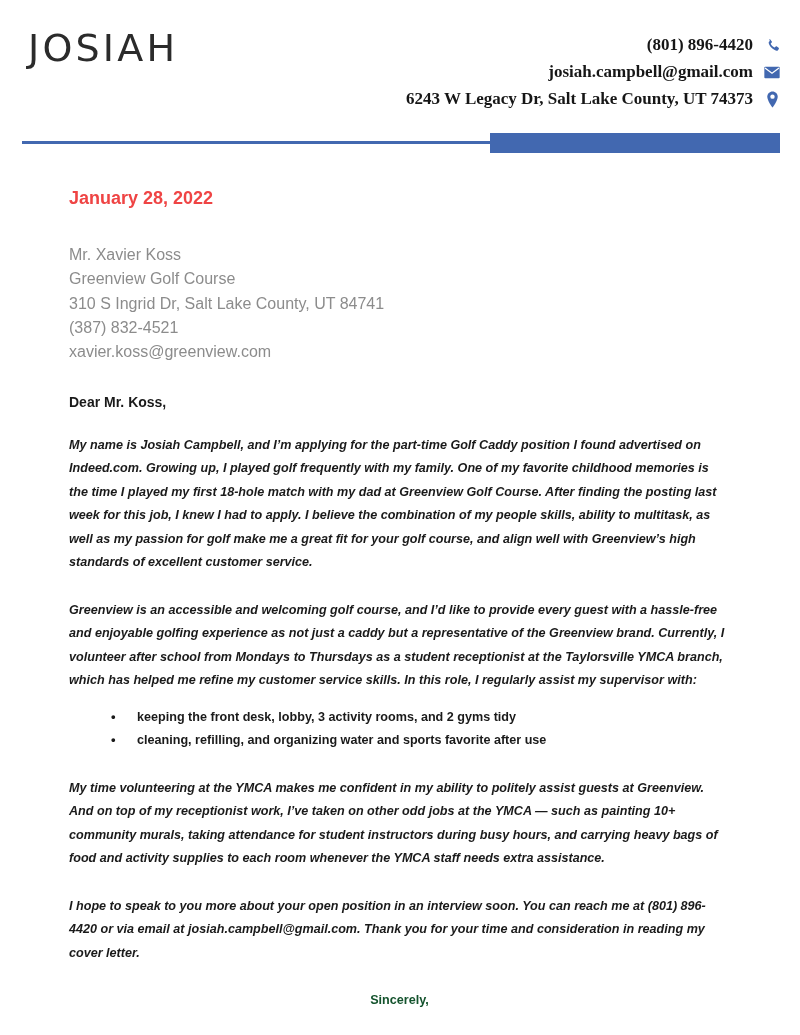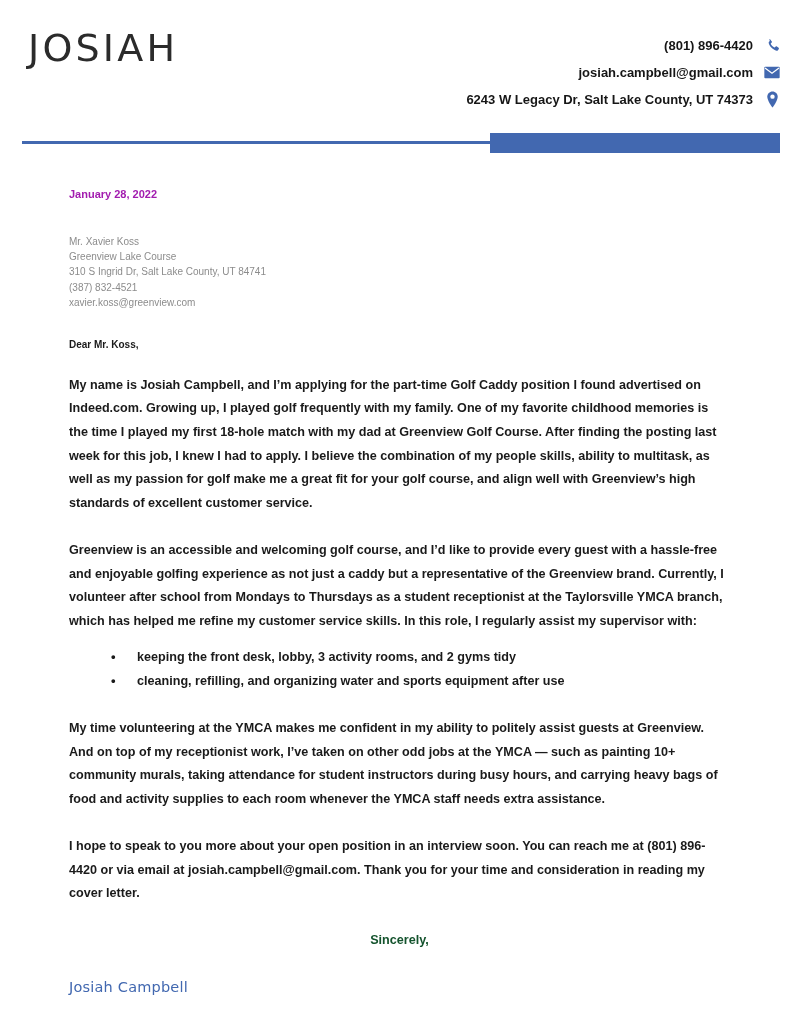--- a/index.html
+++ b/index.html
@@ -46,22 +46,22 @@
     flex-direction: column;
     gap: 5px;
   }
   .contact-row {
     display: flex;
     align-items: center;
     justify-content: flex-end;
     height: 22px;
   }
   .contact-text {
-    font-family: Liberation Sans, sans-serif;
-    font-size: 13px;
+    font-family: Liberation Serif, serif;
+    font-size: 17px;
     font-weight: bold;
     color: #161616;
     white-space: nowrap;
     text-align: center;
   }
   .contact-icon {
     width: 16px;
     height: 18px;
     margin-left: 11px;
     display: flex;
@@ -99,48 +99,49 @@
   
   .letter {
     position: absolute;
     left: 0;
     top: 155px;
     width: 800px;
     padding: 0 70px 0 69px;
   }
 
   .date {
-    font-size: 11px;
-    font-weight: bold;
-    color: #a21caf;
+    font-size: 18px;
+    font-weight: bold;
+    color: #ef4444;
     margin: 33px 0 0 0;
   }
 
   .recipient {
     margin-top: 34px;
     color: #8c8c8c;
-    font-size: 10px;
+    font-size: 16px;
     line-height: 1.52;
   }
   .recipient div { white-space: nowrap; }
 
   .salutation {
     margin-top: 29px;
-    font-size: 10px;
+    font-size: 14px;
     font-weight: bold;
     color: #1a1a1a;
   }
 
   .para {
     margin-top: 24px;
     font-size: 12.6px;
     font-weight: bold;
     line-height: 1.87;
     color: #1a1a1a;
     text-align: left;
+    font-style: italic;
   }
 
   .bullets {
     margin: 12px 0 0 0;
     padding: 0 0 0 42px;
     list-style: none;
   }
   .bullets li {
     font-size: 12.6px;
     font-weight: bold;
@@ -222,35 +223,35 @@
   <div class="divider-thin"></div>
   <div class="divider-block"></div>
 </div>
 
 <div class="letter">
 
   <div class="date">January 28, 2022</div>
 
   <div class="recipient">
     <div>Mr. Xavier Koss</div>
-    <div>Greenview Lake Course</div>
+    <div>Greenview Golf Course</div>
     <div>310 S Ingrid Dr, Salt Lake County, UT 84741</div>
     <div>(387) 832-4521</div>
     <div>xavier.koss@greenview.com</div>
   </div>
 
   <div class="salutation">Dear Mr. Koss,</div>
 
   <p class="para">My name is Josiah Campbell, and I’m applying for the part-time Golf Caddy position I found advertised on Indeed.com. Growing up, I played golf frequently with my family. One of my favorite childhood memories is the time I played my first 18-hole match with my dad at Greenview Golf Course. After finding the posting last week for this job, I knew I had to apply. I believe the combination of my people skills, ability to multitask, as well as my passion for golf make me a great fit for your golf course, and align well with Greenview’s high standards of excellent customer service.</p>
 
   <p class="para">Greenview is an accessible and welcoming golf course, and I’d like to provide every guest with a hassle-free and enjoyable golfing experience as not just a caddy but a representative of the Greenview brand. Currently, I volunteer after school from Mondays to Thursdays as a student receptionist at the Taylorsville YMCA branch, which has helped me refine my customer service skills. In this role, I regularly assist my supervisor with:</p>
 
   <ul class="bullets">
     <li>keeping the front desk, lobby, 3 activity rooms, and 2 gyms tidy</li>
-    <li>cleaning, refilling, and organizing water and sports equipment after use</li>
+    <li>cleaning, refilling, and organizing water and sports favorite after use</li>
   </ul>
 
   <p class="para">My time volunteering at the YMCA makes me confident in my ability to politely assist guests at Greenview. And on top of my receptionist work, I’ve taken on other odd jobs at the YMCA — such as painting 10+ community murals, taking attendance for student instructors during busy hours, and carrying heavy bags of food and activity supplies to each room whenever the YMCA staff needs extra assistance.</p>
 
   <p class="para">I hope to speak to you more about your open position in an interview soon. You can reach me at (801) 896-4420 or via email at josiah.campbell@gmail.com. Thank you for your time and consideration in reading my cover letter.</p>
 
   <div class="closing">Sincerely,</div>
 
   <div class="signature">Josiah Campbell</div>
 

